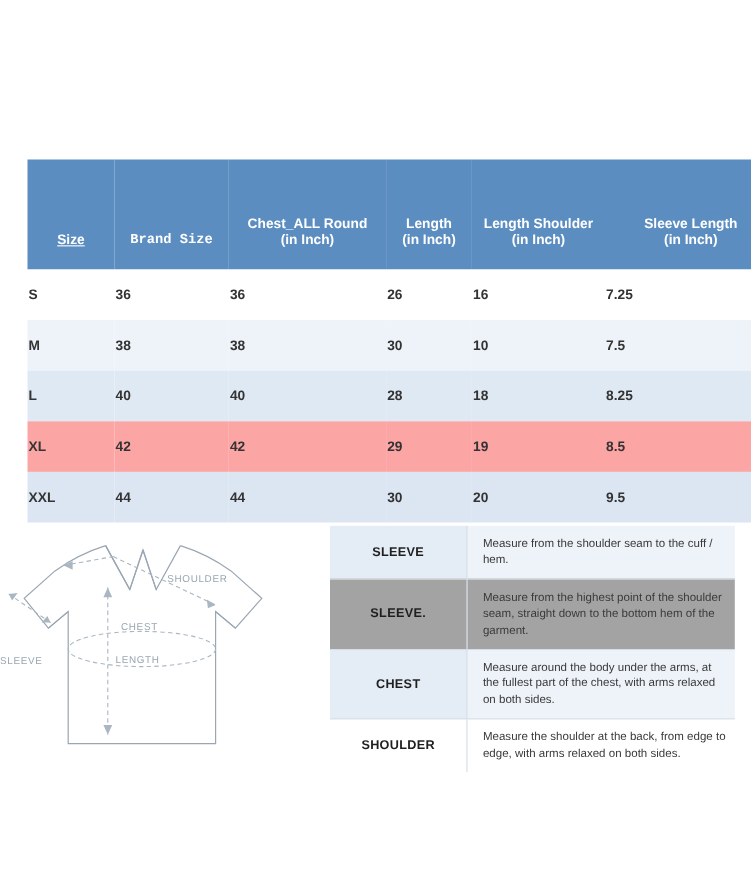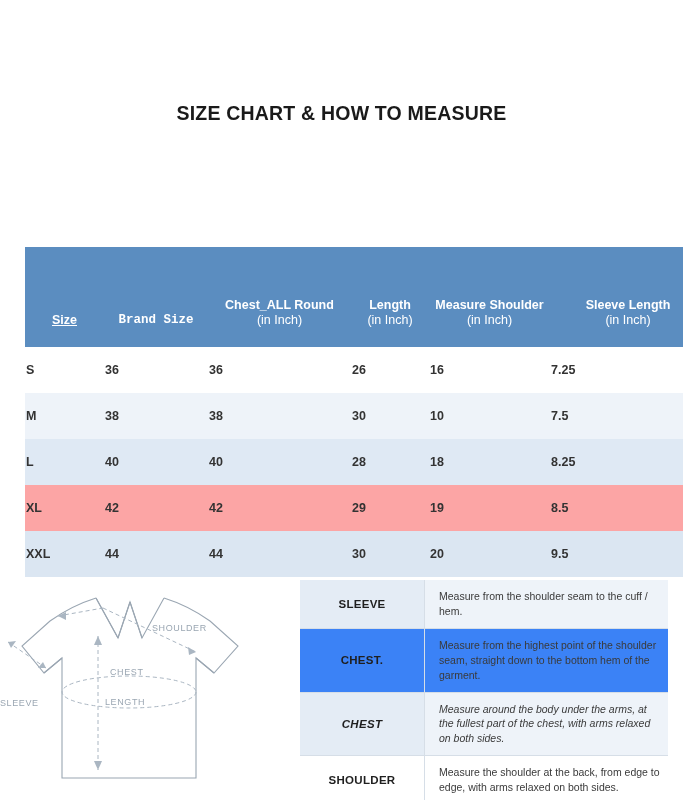--- a/index.html
+++ b/index.html
@@ -51,21 +51,21 @@
     color: #ffffff;
     font-weight: bold;
     height: 82px;
     padding: 0 4px;
     line-height: 1.25;
     vertical-align: bottom;
     padding-bottom: 18px;
   }
   .size-table thead th .hdr-l2 {
     display: block;
-    font-weight: normal;
+    font-weight: bold;
   }
   .size-table tbody td {
     height: 44px;
     font-weight: bold;
     color: #333;
   }
   .size-table tbody tr.r0 td { background: #ffffff; }
   .size-table tbody tr.r1 td { background: #eef3f9; }
   .size-table tbody tr.r2 td { background: #dfe9f4; }
   .size-table tbody tr.r3 td { background: #fca5a5; }
@@ -123,31 +123,30 @@
     font-size: 11.5px;
     letter-spacing: 0.3px;
     color: #1f1f1f;
     border-right: 1px solid #d6dee7;
   }
   .measure-table td.desc {
     padding-left: 14px;
     padding-right: 6px;
   }
   .measure-table tr.mr0 td { background: #eef3f9; }
-  .measure-table tr.mr1 td { background: #3b82f6; }
-  .measure-table tr.mr2 td { background: #eef3f9; font-style: italic; }
+  .measure-table tr.mr1 td { background: #a3a3a3; }
+  .measure-table tr.mr2 td { background: #eef3f9; }
   .measure-table tr.mr3 td { background: #ffffff; }
   .measure-table td.term.shade { background: #e4ecf5; }
 </style>
 </head>
 <body>
 
 <div class="page">
 
-  <div class="title">SIZE CHART &amp; HOW TO MEASURE</div>
 
   <table class="size-table">
     <thead>
       <tr>
         <th class="c0">
           <span>Size</span>
           <span class="hdr-l2"></span>
         </th>
         <th class="c1">
           <span>Brand Size</span>
@@ -155,21 +154,21 @@
         </th>
         <th class="c2">
           <span>Chest_ALL Round</span>
           <span class="hdr-l2">(in Inch)</span>
         </th>
         <th class="c3">
           <span>Length</span>
           <span class="hdr-l2">(in Inch)</span>
         </th>
         <th class="c4">
-          <span>Measure Shoulder</span>
+          <span>Length Shoulder</span>
           <span class="hdr-l2">(in Inch)</span>
         </th>
         <th class="c5">
           <span>Sleeve Length</span>
           <span class="hdr-l2">(in Inch)</span>
         </th>
       </tr>
     </thead>
     <tbody>
       <tr class="r0">
@@ -263,21 +262,21 @@
       </svg>
     </div>
 
     <table class="measure-table">
       <tbody>
         <tr class="mr0">
           <td class="term shade">SLEEVE</td>
           <td class="desc">Measure from the shoulder seam to the cuff / hem.</td>
         </tr>
         <tr class="mr1">
-          <td class="term">CHEST.</td>
+          <td class="term">SLEEVE.</td>
           <td class="desc">Measure from the highest point of the shoulder seam, straight down to the bottom hem of the garment.</td>
         </tr>
         <tr class="mr2">
           <td class="term shade">CHEST</td>
           <td class="desc">Measure around the body under the arms, at the fullest part of the chest, with arms relaxed on both sides.</td>
         </tr>
         <tr class="mr3">
           <td class="term">SHOULDER</td>
           <td class="desc">Measure the shoulder at the back, from edge to edge, with arms relaxed on both sides.</td>
         </tr>

